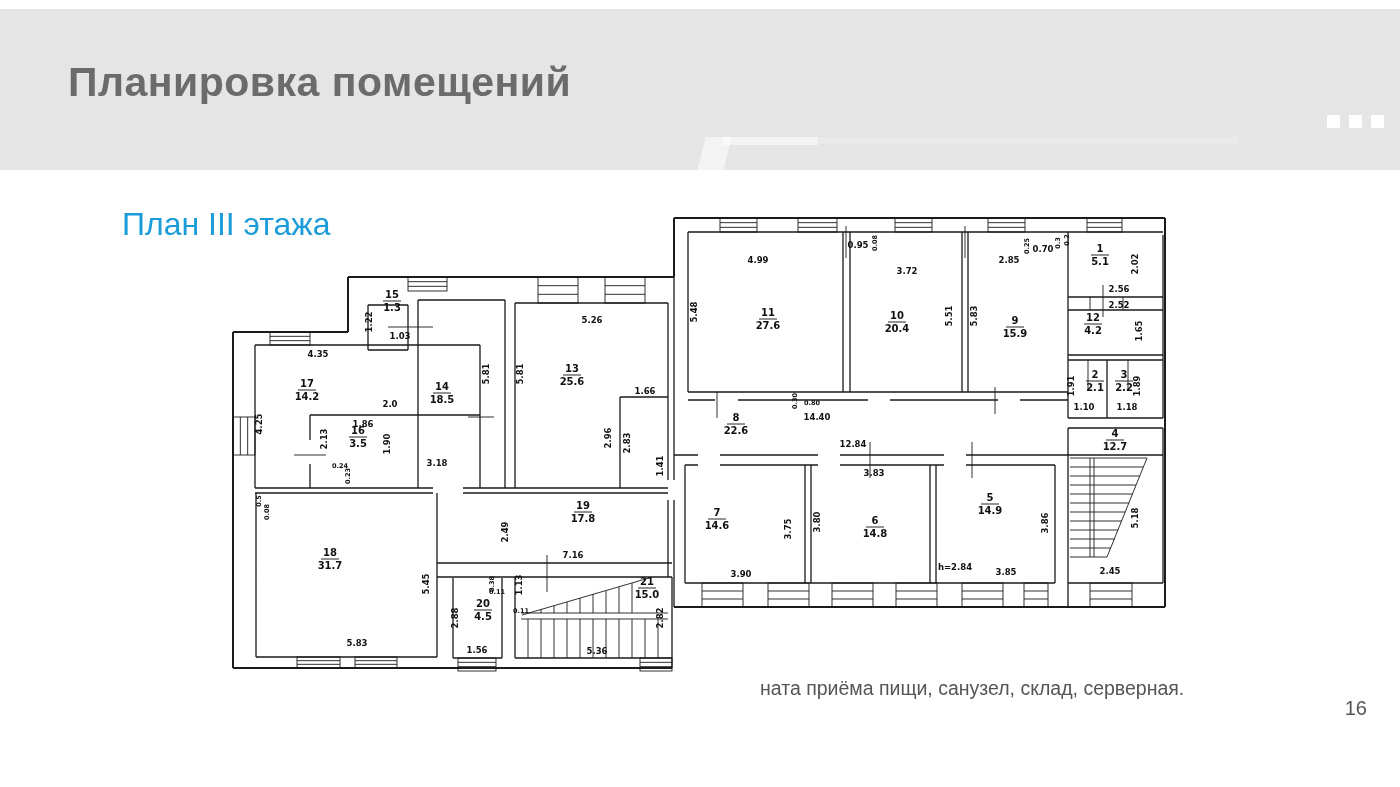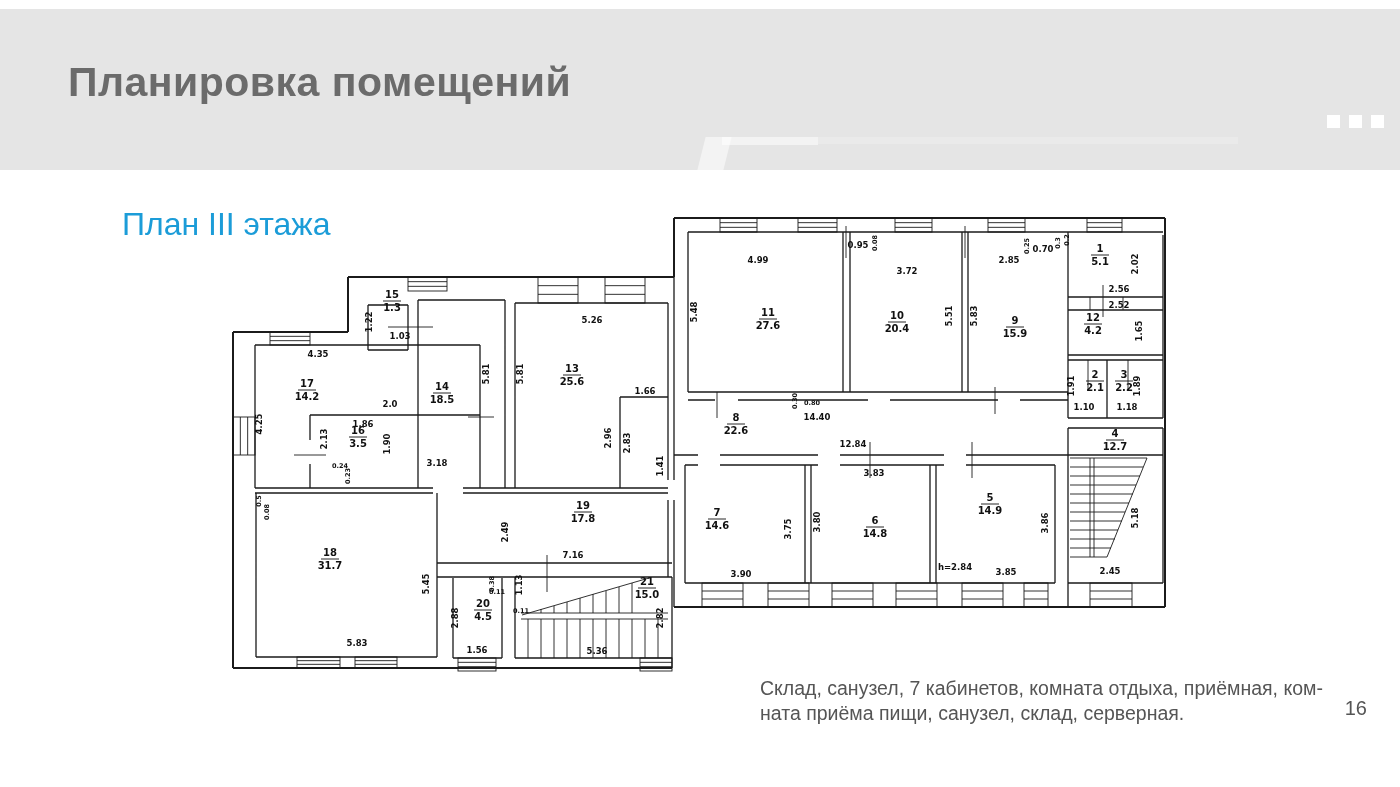--- a/index.html
+++ b/index.html
@@ -245,17 +245,16 @@
         <text x="266" y="382" class="dim sm" transform="rotate(-90 266 382)">0.38</text>
         <text x="269" y="392" class="dim sm">0.11</text>
         <text x="294" y="383" class="dim" transform="rotate(-90 294 383)">1.13</text>
         <text x="293" y="411" class="dim sm">0.11</text>
         <text x="369" y="452" class="dim">5.36</text>
         <text x="435" y="416" class="dim" transform="rotate(-90 435 416)">2.82</text>
       </g>
   </svg>
 
   <div class="caption" style="color: rgb(85, 85, 85);">
-    <div>Склад, санузел, 7 кабинетов, комната отдыха, приёмная, ком-</div>
     <div>ната приёма пищи, санузел, склад, серверная.</div>
   </div>
   <div class="page-num" style="color: rgb(85, 85, 85);">16</div>
 </div>
 
 </body></html>

